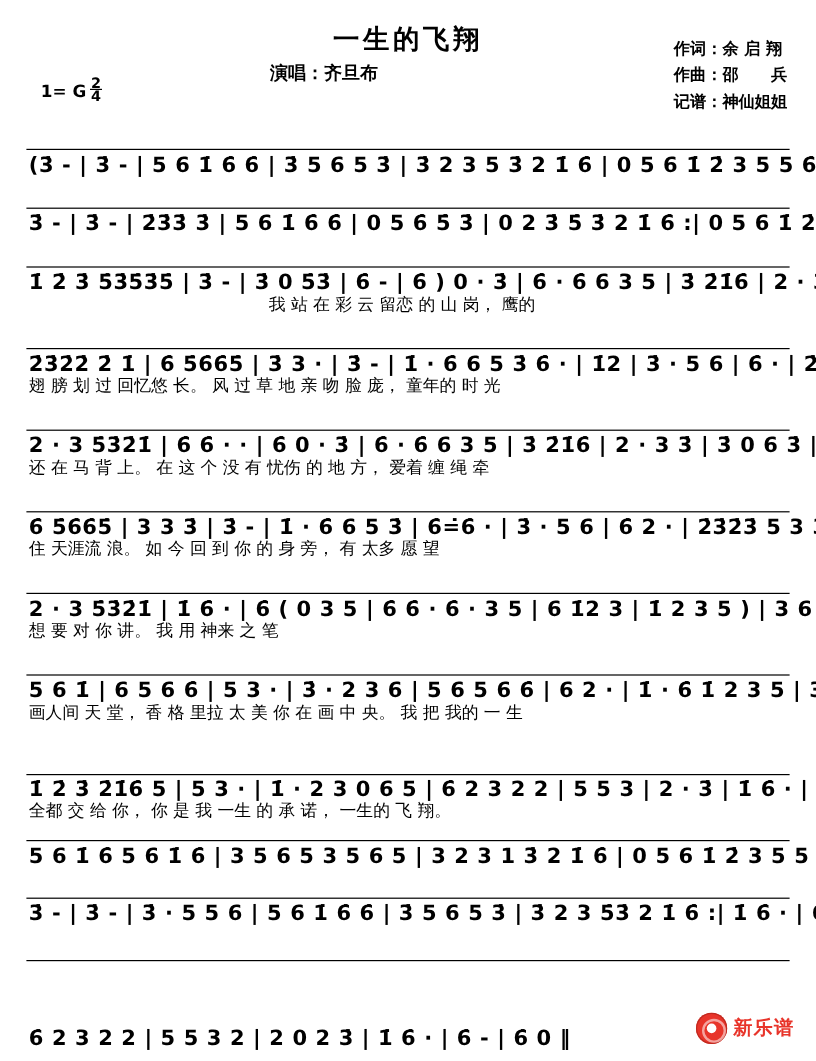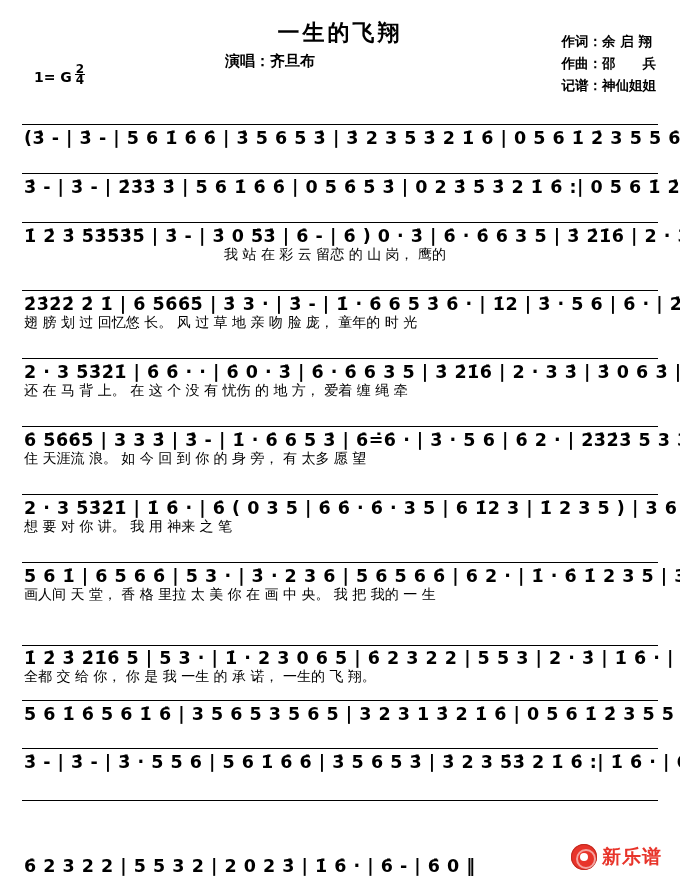--- a/index.html
+++ b/index.html
@@ -89,21 +89,21 @@
     width:8px;height:8px;margin:-4px 0 0 -4px;
     border-radius:50%;background:#fff;
   }
   .logo .disc:before{
     content:"";position:absolute;left:50%;top:50%;
     width:16px;height:16px;margin:-8px 0 0 -8px;
     border-radius:50%;border:2px solid #fff;
     opacity:.55;
   }
   .logo .txt{
-    font-size:19px;font-weight:bold;color:#e8342a;
+    font-size:16px;font-weight:bold;color:#e8342a;
     font-family:"DejaVu Sans", sans-serif;
     letter-spacing:1px;
   }
 </style>
 </head>
 <body>
 
 <div class="sheet">
 
   <div class="title">一生的飞翔</div>

